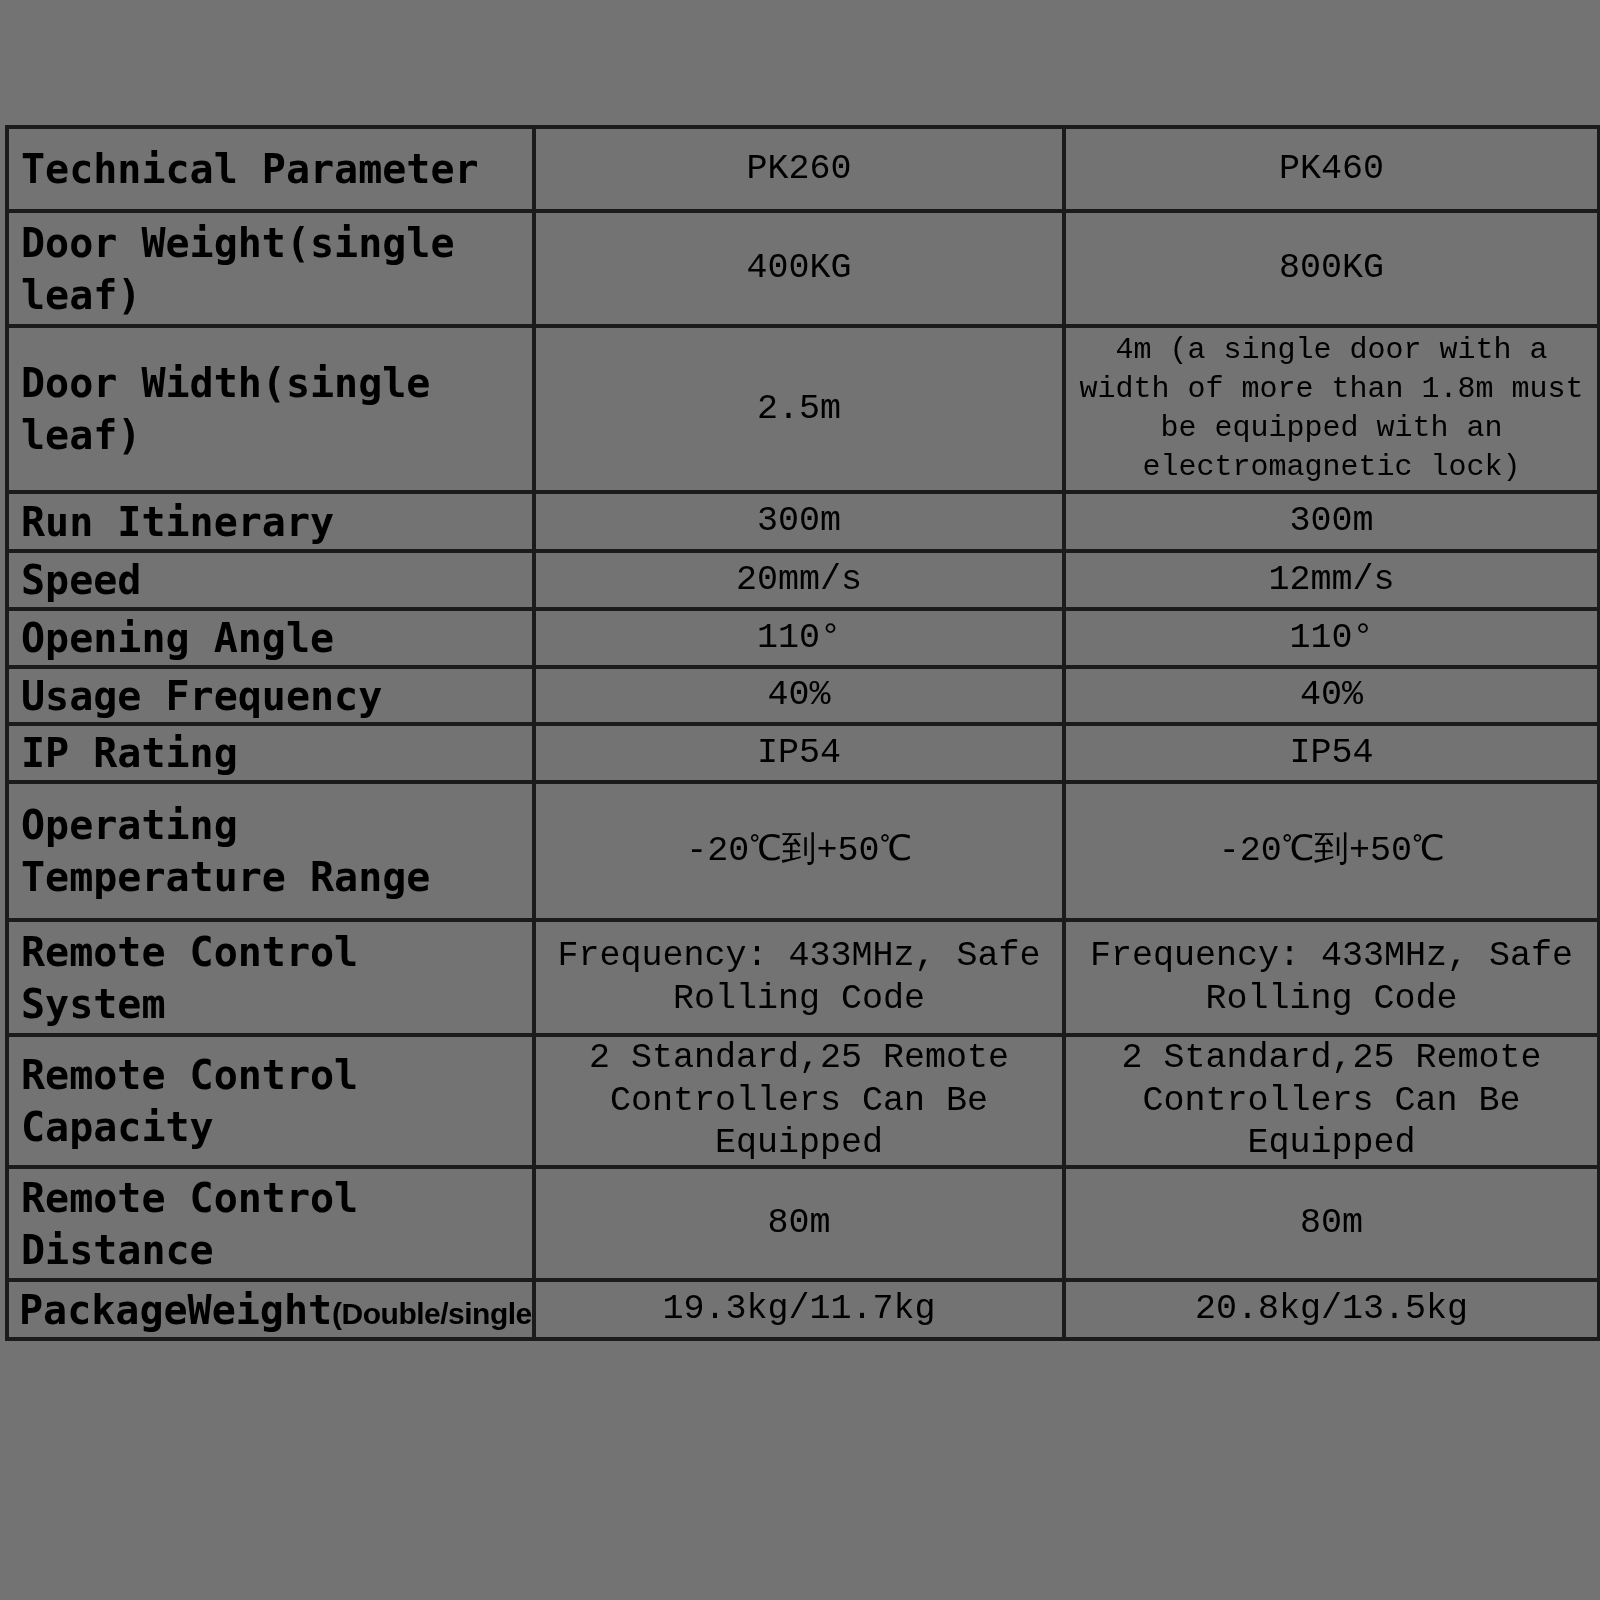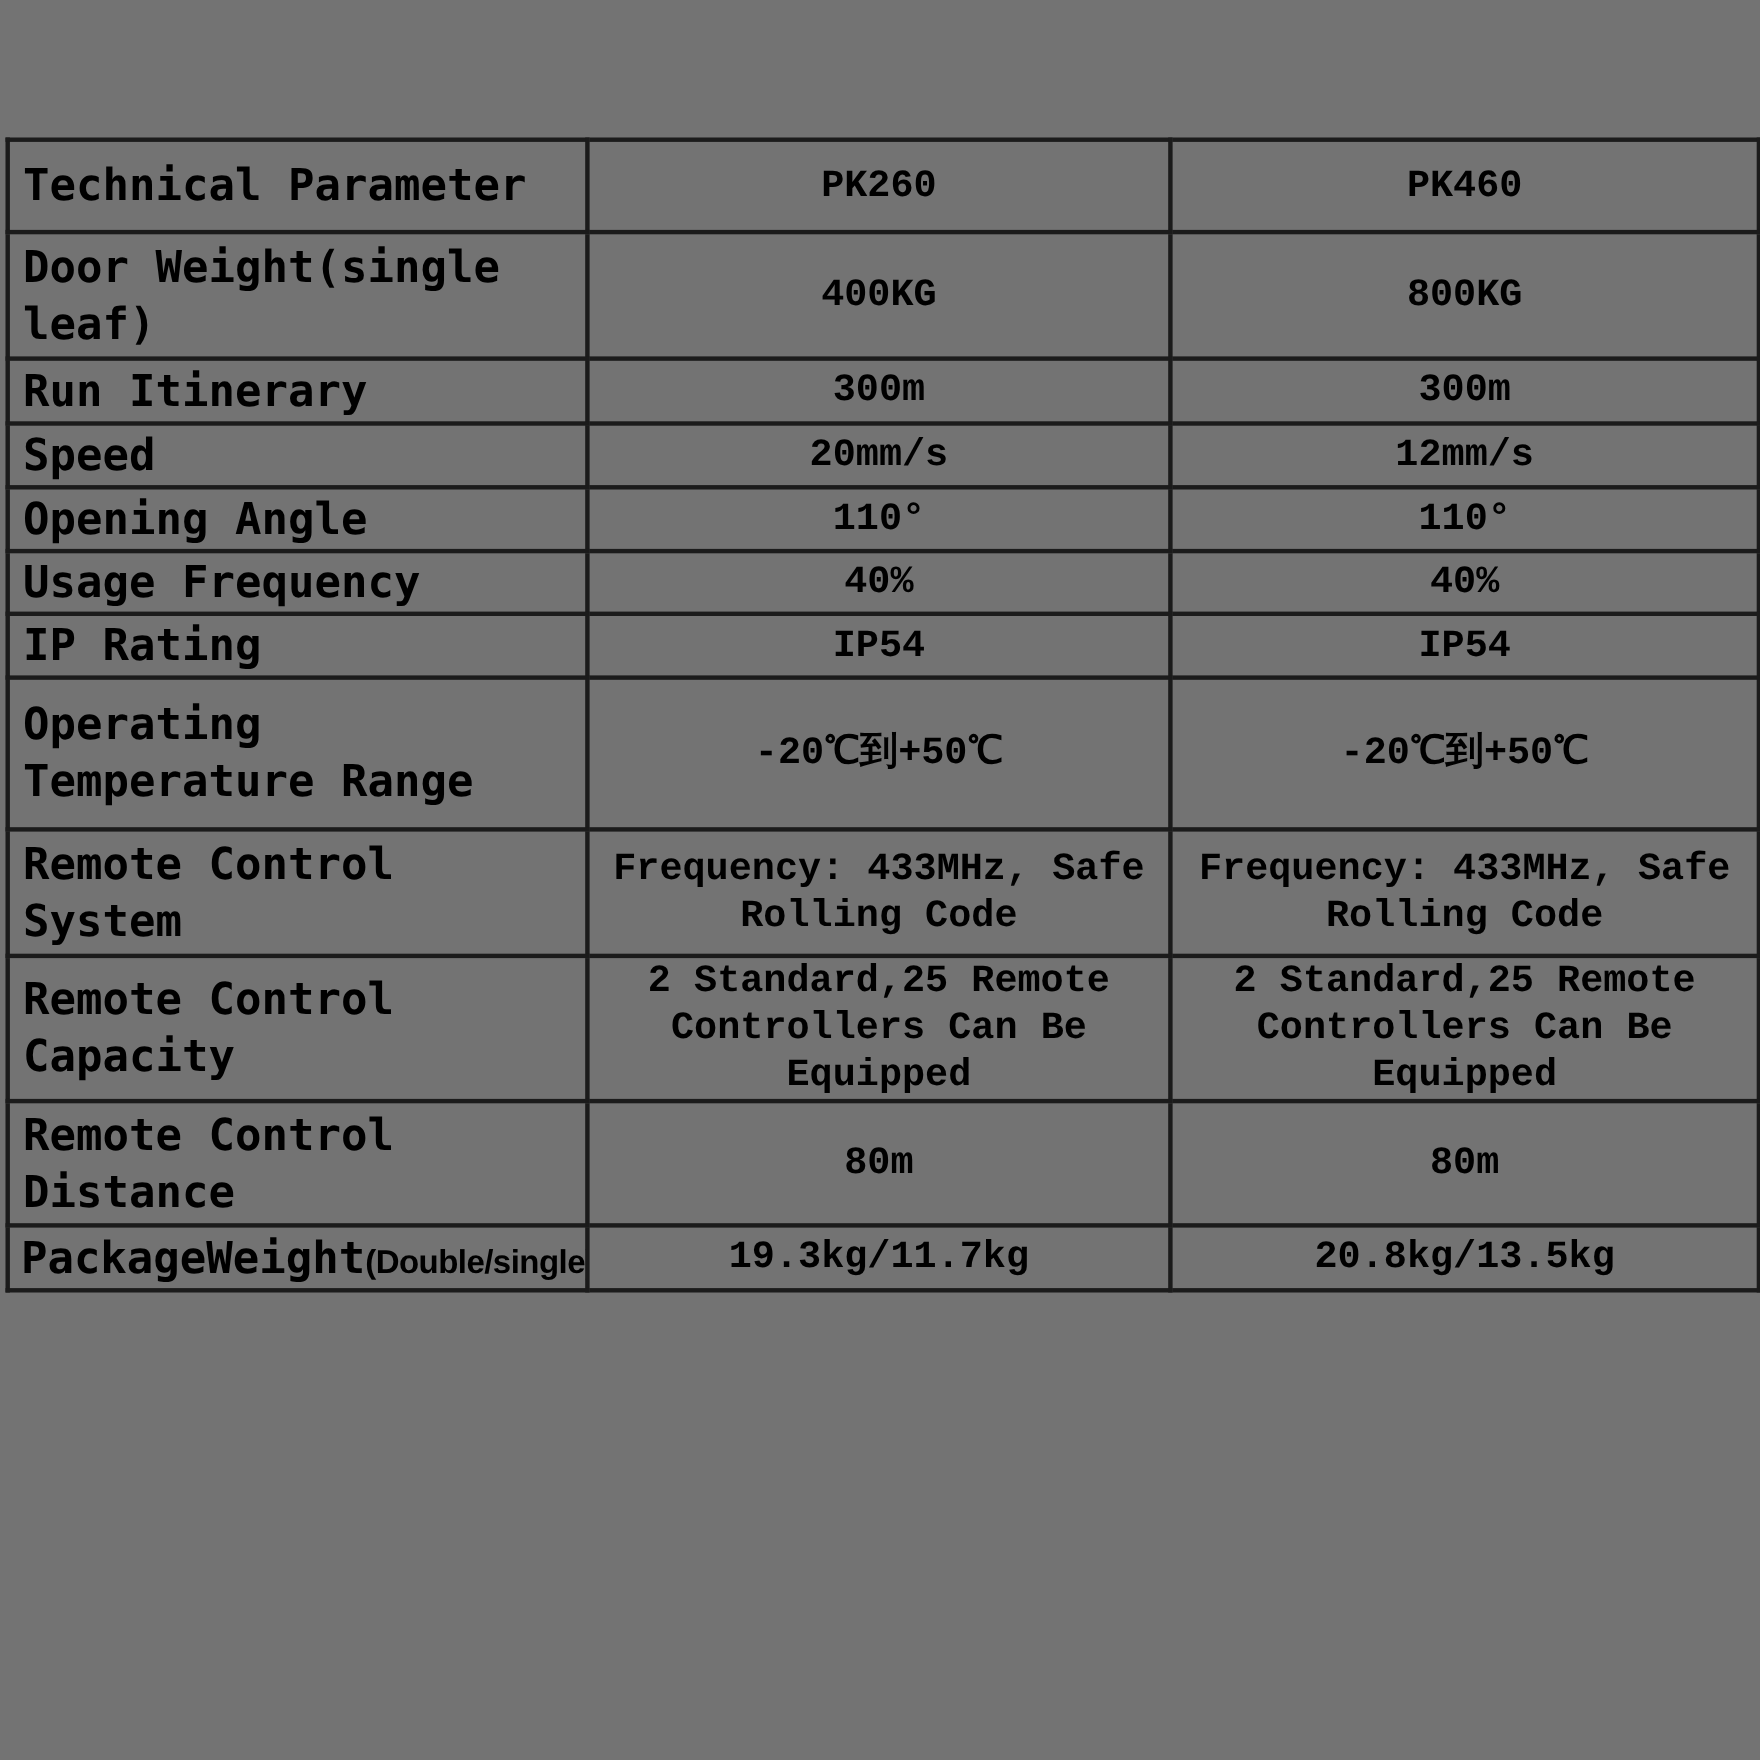--- a/index.html
+++ b/index.html
@@ -21,21 +21,21 @@
     font-family:"DejaVu Sans Mono", monospace;
     font-weight:bold;
     font-size:40px;
     line-height:1.3;
     text-align:left;
     padding:0 4px 0 12px;
     white-space:pre-line;
   }
   td.value {
     font-family:"Liberation Mono", monospace;
-    font-weight:bold;
+    font-weight:normal;
     font-size:35px;
     line-height:1.22;
     text-align:center;
     padding:0 2px;
     white-space:pre-line;
   }
   td.value.small {
     font-size:30px;
     line-height:1.3;
   }
@@ -61,20 +61,29 @@
         <tr style="height:84px">
       <td class="label">Technical Parameter</td>
       <td class="value">PK260</td>
       <td class="value">PK460</td>
     </tr>
     <tr style="height:115px">
       <td class="label">Door Weight(single
 leaf)</td>
       <td class="value">400KG</td>
       <td class="value">800KG</td>
+    </tr>
+    <tr style="height:166px">
+      <td class="label">Door Width(single
+leaf)</td>
+      <td class="value">2.5m</td>
+      <td class="value small">4m (a single door with a
+width of more than 1.8m must
+be equipped with an
+electromagnetic lock)</td>
     </tr>
     <tr style="height:59px">
       <td class="label">Run Itinerary</td>
       <td class="value">300m</td>
       <td class="value">300m</td>
     </tr>
     <tr style="height:58px">
       <td class="label">Speed</td>
       <td class="value">20mm/s</td>
       <td class="value">12mm/s</td>

